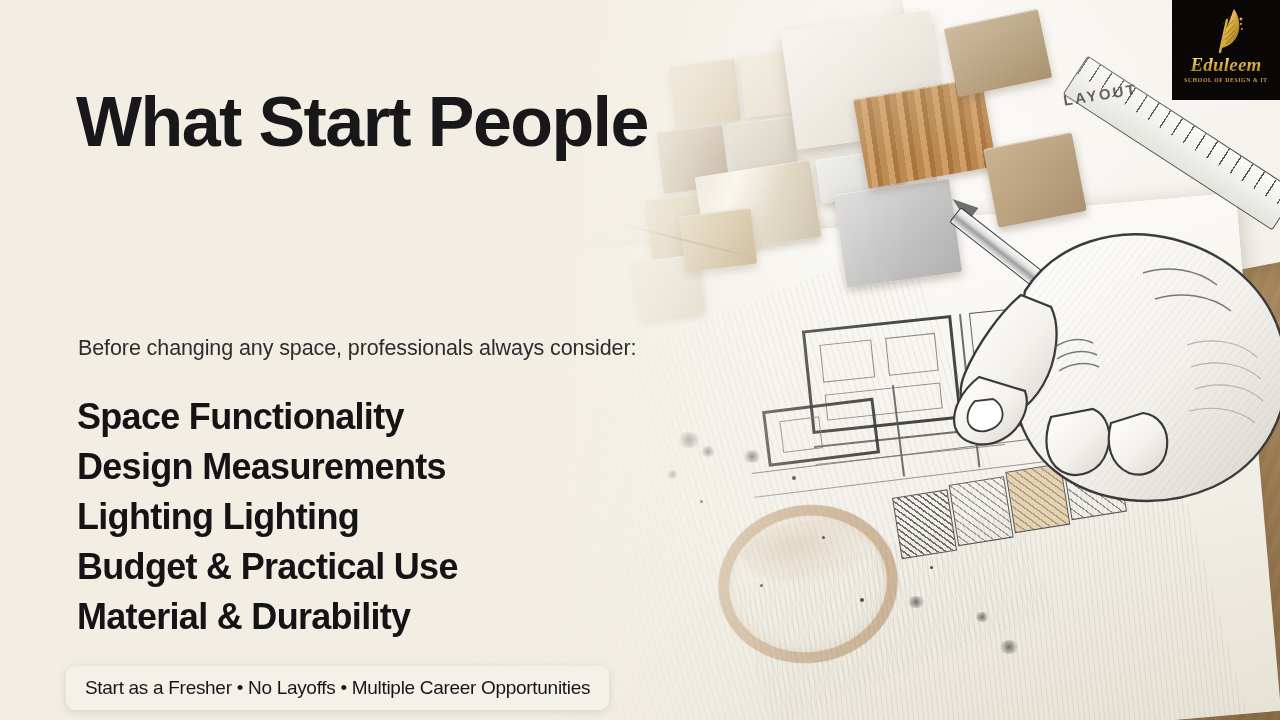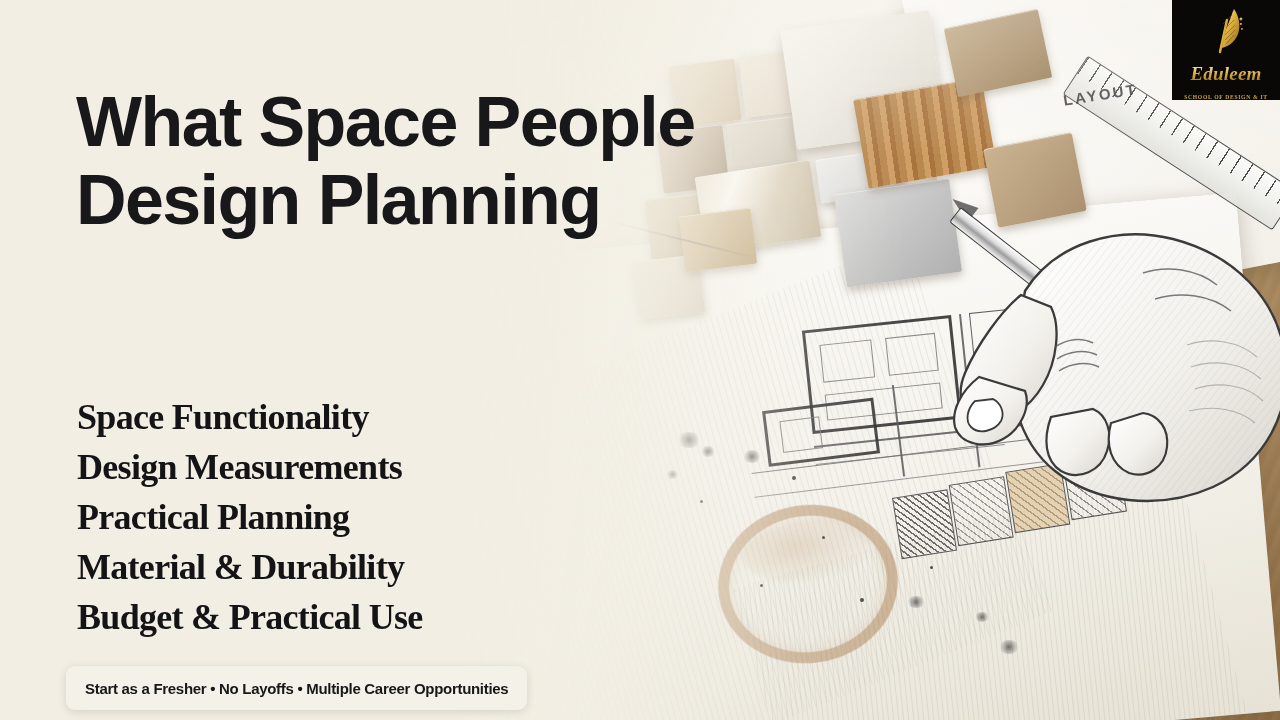--- a/index.html
+++ b/index.html
@@ -262,21 +262,20 @@
     font-size:21.5px;
     font-weight:400;
     color:#2d2d2f;
     letter-spacing:-0.1px;
   }
 
   .points {
     position:absolute;
     left:77px; top:392px;
     width:620px;
-    font-family:Liberation Serif, serif;
   }
   .point {
     font-size:36px;
     line-height:50px;
     font-weight:700;
     color:#141416;
     letter-spacing:-0.7px;
     white-space:nowrap;
   }
 
@@ -285,38 +284,38 @@
     left:66px; top:666px;
     height:44px;
     padding:0 19px;
     display:flex;
     align-items:center;
     background:#f4f1e8;
     border-radius:9px;
     box-shadow:0 2px 8px rgba(80,65,45,0.16);
   }
   .banner-text {
-    font-size:15px;
-    font-weight:700;
+    font-size:19px;
+    font-weight:400;
     color:#17171a;
     letter-spacing:-0.3px;
     white-space:nowrap;
   }
 
   
   .logo-badge {
     position:absolute;
     left:1172px; top:0;
     width:108px; height:100px;
     background:#0a0806;
     z-index:9;
     display:flex;
     flex-direction:column;
     align-items:center;
-    justify-content:space-between;
+    justify-content:flex-start;
     padding-top:6px;
     overflow:hidden;
   }
   .logo-mark { width:46px; height:50px; display:block; }
   .logo-word {
     font-family:"Liberation Serif", serif;
     font-size:19px;
     font-weight:700;
     font-style:italic;
     line-height:1;
@@ -488,31 +487,31 @@
                 background:linear-gradient(90deg,rgba(120,120,120,0),rgba(120,120,120,.65),rgba(120,120,120,0));
                 transform:rotate(14deg);"></div>
   </div>
 
   <div class="cream-fade"></div>
   <div class="cream-fade-top"></div>
 
   <div class="content">
 
     <h1 class="headline">
-      <span class="hl">What Space People</span>
-      <span class="hl">Design Planning</span>
+      <span class="hl">What Start People</span>
     </h1>
 
+    <p class="subtitle">Before changing any space, professionals always consider:</p>
 
     <div class="points">
       <div class="point">Space Functionality</div>
       <div class="point">Design Measurements</div>
-      <div class="point">Practical Planning</div>
+      <div class="point">Lighting Lighting</div>
+      <div class="point">Budget &amp; Practical Use</div>
       <div class="point">Material &amp; Durability</div>
-      <div class="point">Budget &amp; Practical Use</div>
     </div>
 
     <div class="banner">
       <span class="banner-text">Start as a Fresher • No Layoffs • Multiple Career Opportunities</span>
     </div>
   </div>
 
   <div class="logo-badge">
     <svg class="logo-mark" viewBox="0 0 46 50">
       <defs>

